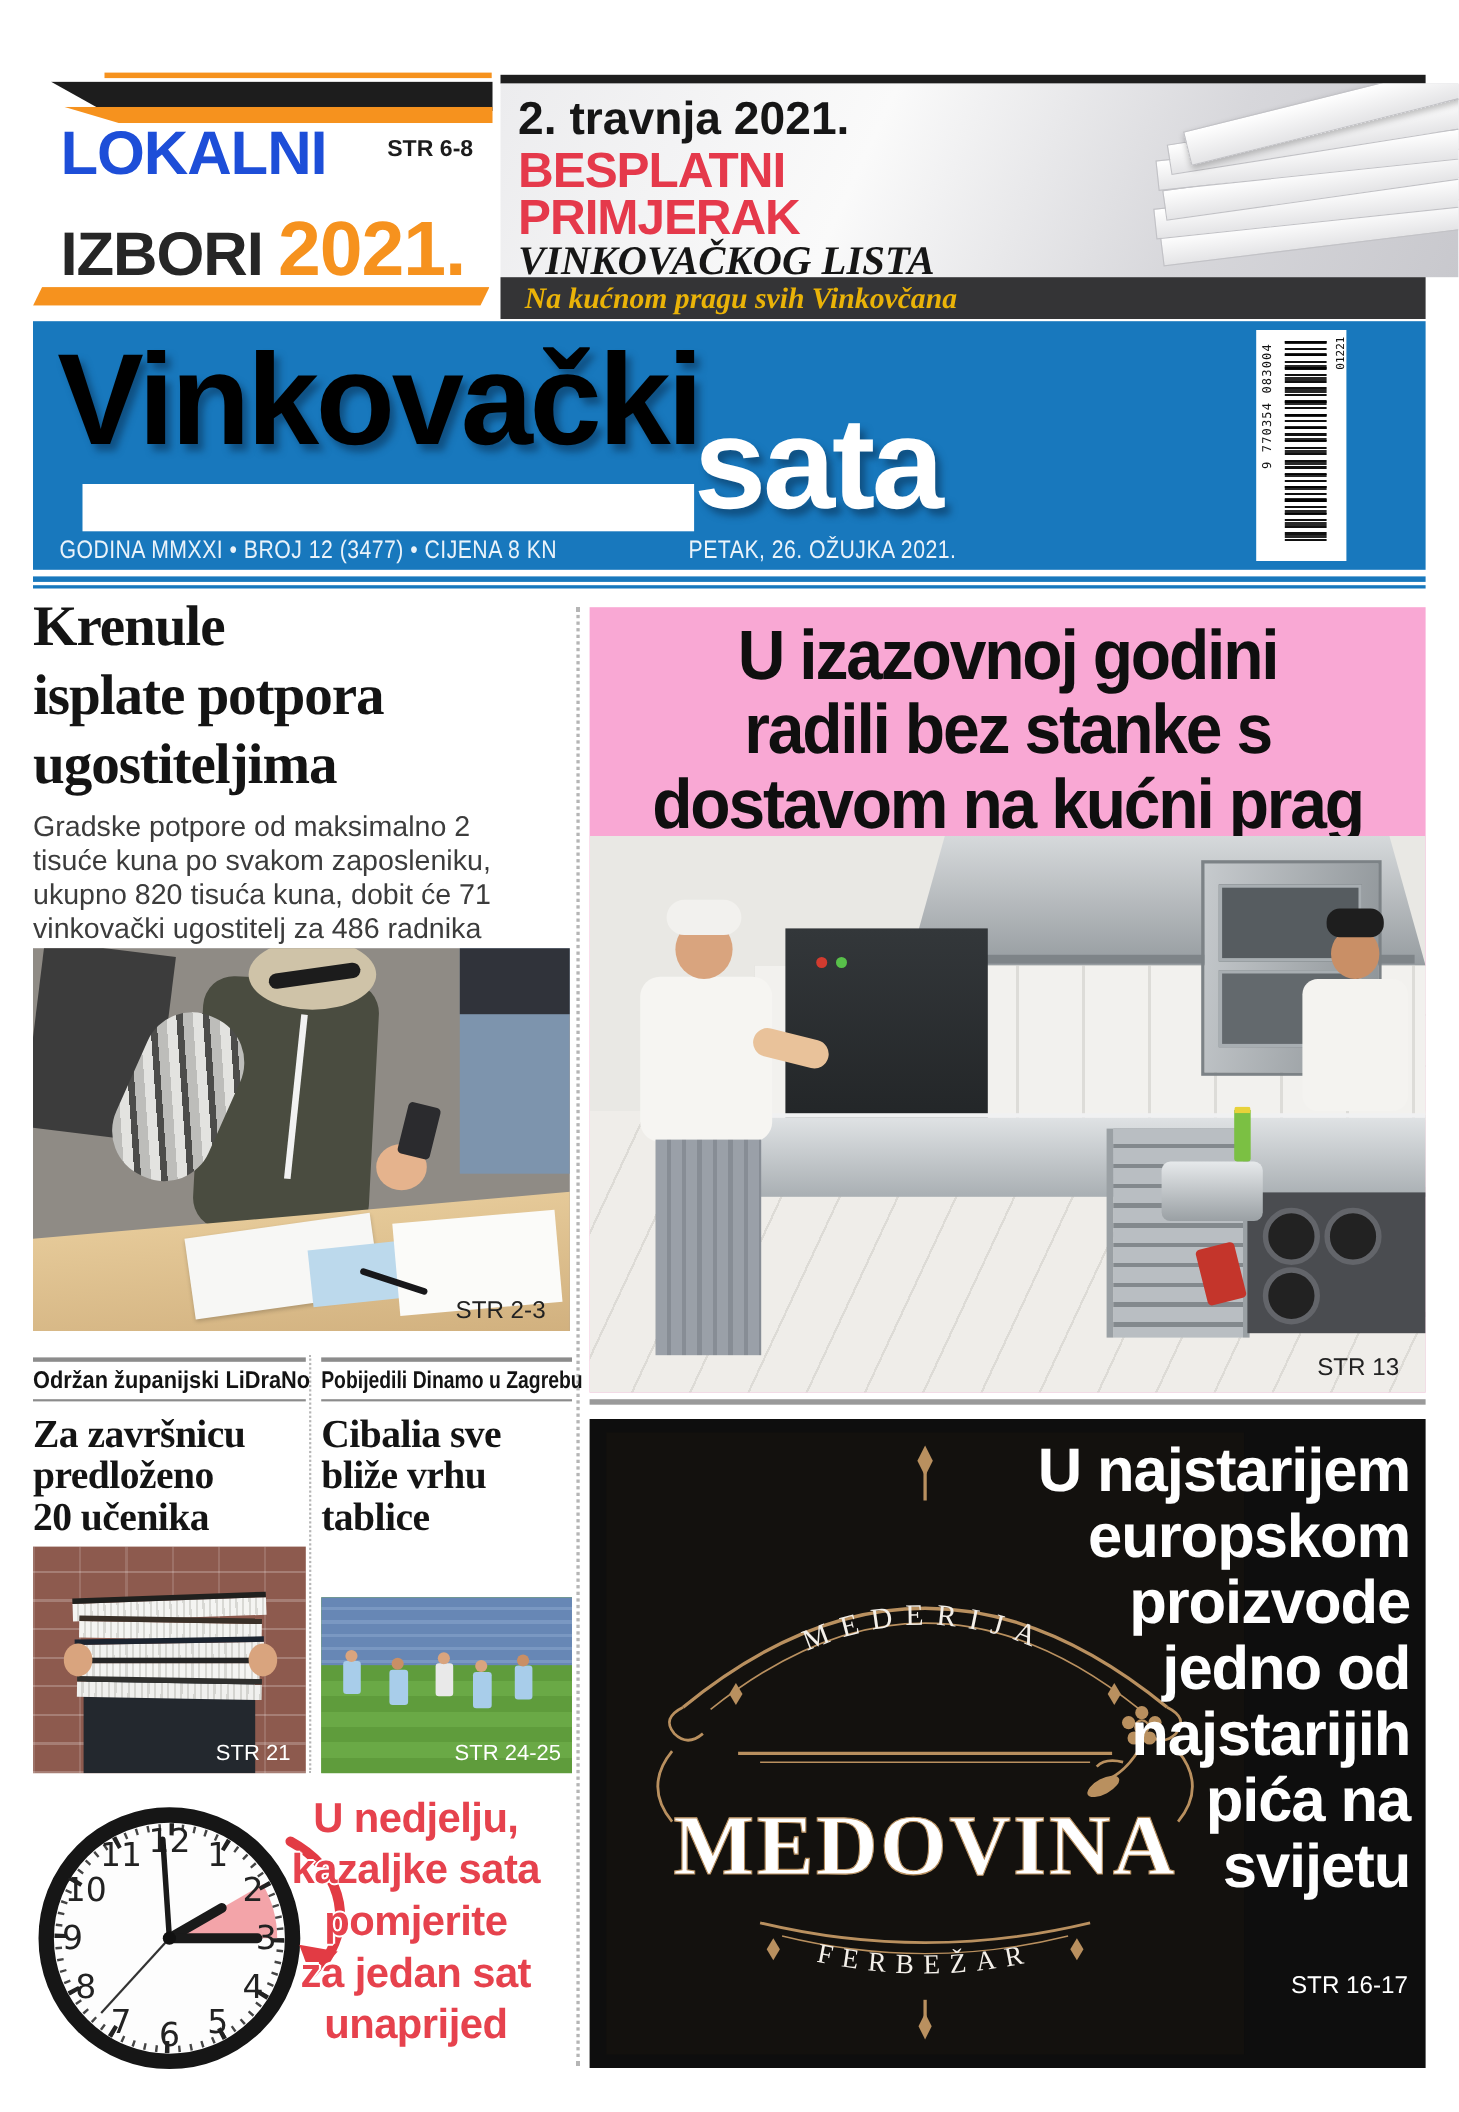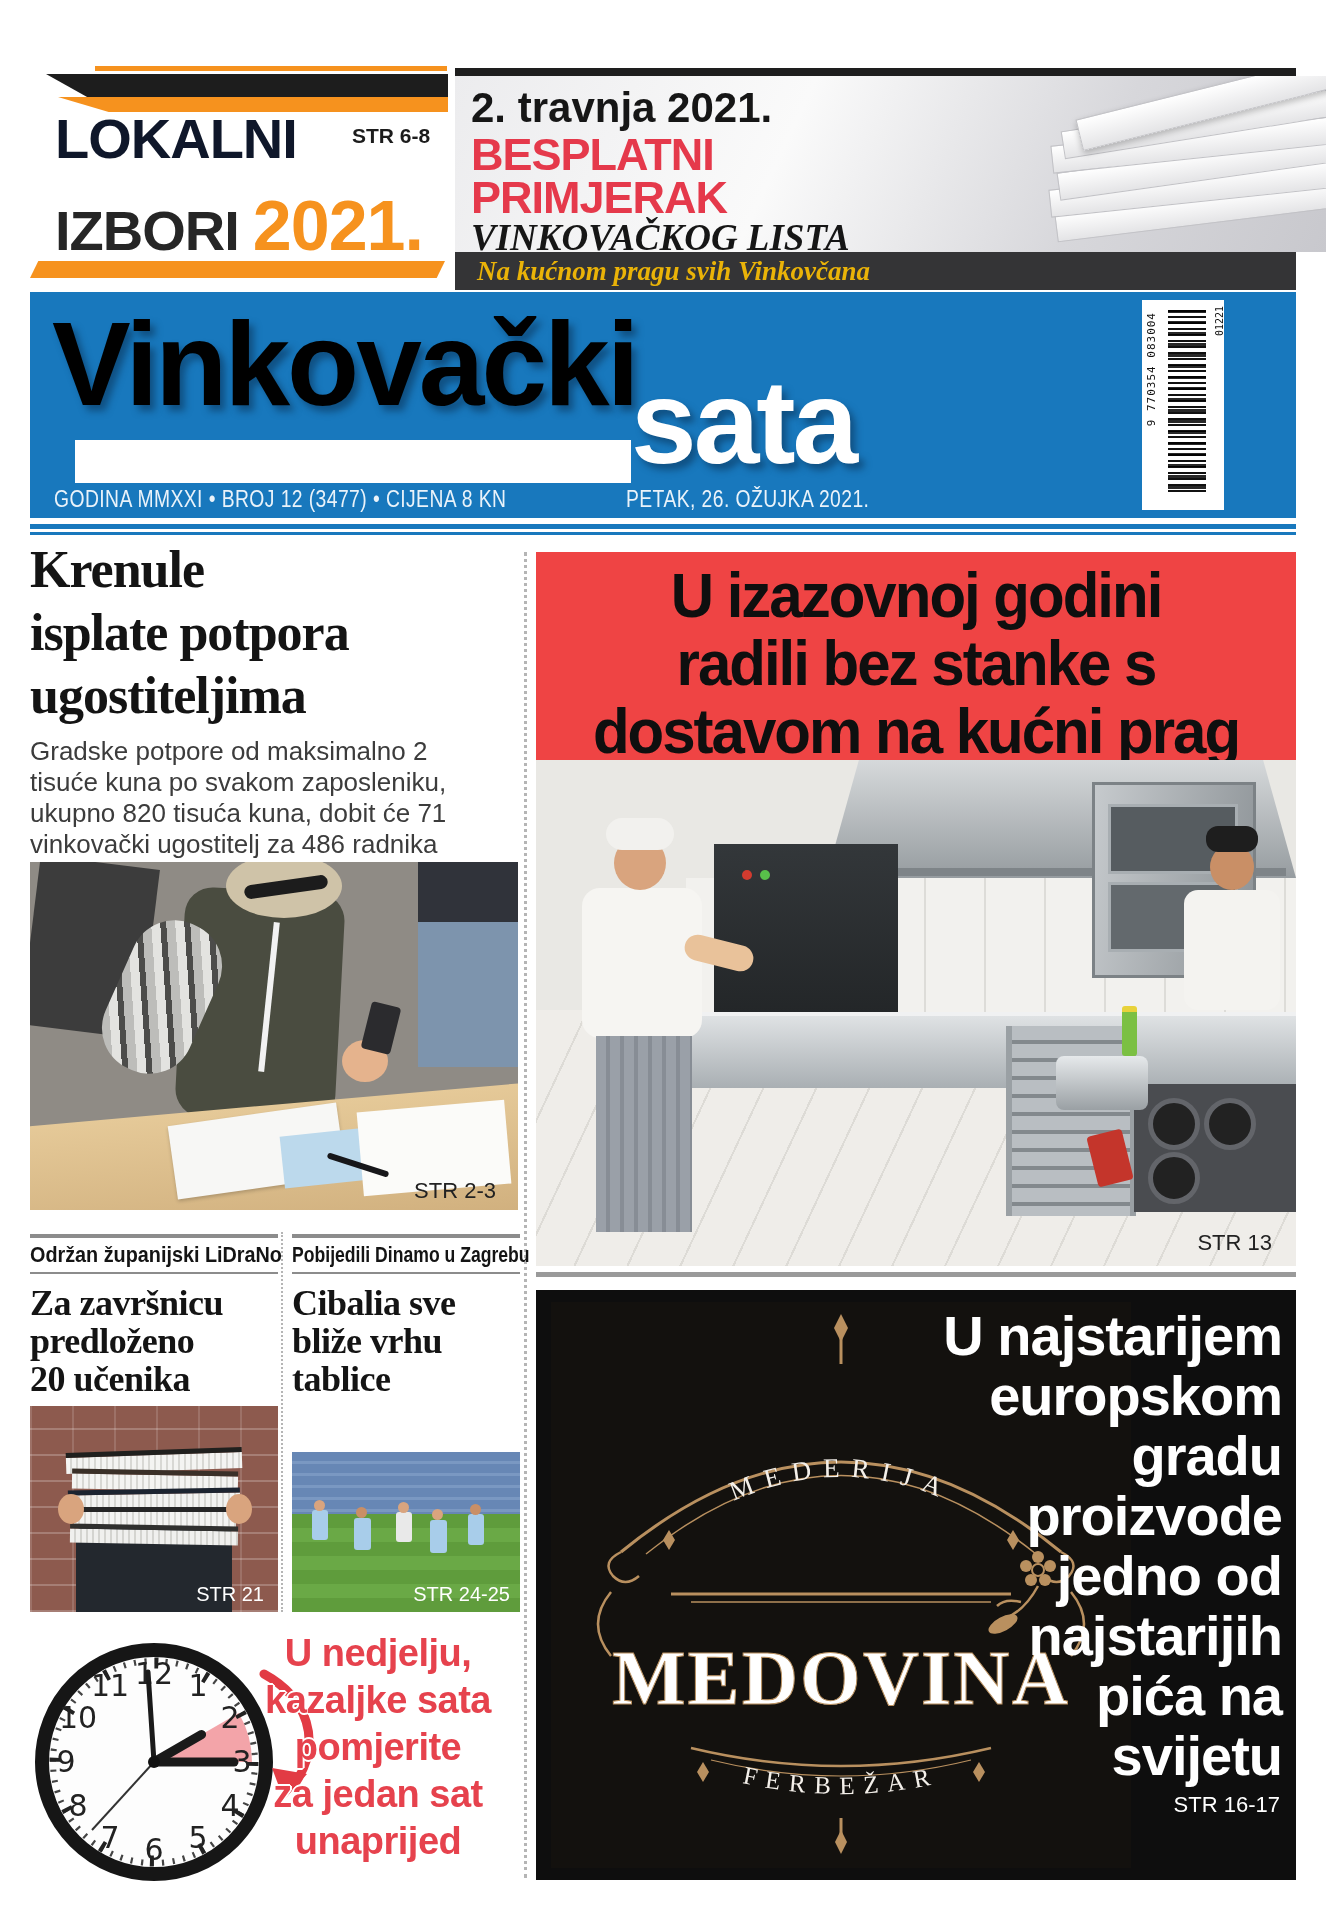--- a/index.html
+++ b/index.html
@@ -6,21 +6,21 @@
   .page{position:relative;width:1326px;height:1920px;background:#fff;overflow:hidden;
         font-family:"Liberation Sans",sans-serif;}
   .abs{position:absolute;}
 
   
   .bn-thinline{left:95px;top:66px;width:352px;height:5px;background:#f6921e;}
   .bn-black{left:46px;top:74px;width:402px;height:27px;background:#1d1d1d;
             clip-path:polygon(0 0,100% 0,100% 100%,12% 100%);}
   .bn-orange{left:58px;top:97px;width:390px;height:15px;background:#f6921e;
             clip-path:polygon(0 0,100% 0,100% 100%,13% 100%);}
-  .bn-l1{left:55px;top:106px;font-size:56px;font-weight:800;color:#0f172a;letter-spacing:-1px;}
+  .bn-l1{left:55px;top:106px;font-size:56px;font-weight:800;color:#1d4ed8;letter-spacing:-1px;}
   .bn-ref{left:352px;top:124px;font-size:21px;font-weight:600;color:#1c1c1c;}
   .bn-l2row{left:55px;top:186px;display:flex;align-items:baseline;gap:14px;}
   .bn-l2{font-size:56px;font-weight:800;color:#262626;letter-spacing:-1px;}
   .bn-year{font-size:70px;font-weight:800;color:#f6921e;letter-spacing:-1px;}
   .bn-under{left:30px;top:261px;width:415px;height:17px;background:#f6921e;
             clip-path:polygon(2% 0,100% 0,98% 100%,0 100%);}
 
   
   .promo-border{left:455px;top:68px;width:841px;height:8px;background:#1e1e1e;}
   .promo-body{left:455px;top:76px;width:841px;height:176px;overflow:hidden;
@@ -66,21 +66,21 @@
   
   .lead-head{left:30px;top:538px;width:495px;font-family:"Liberation Serif",serif;
       font-weight:700;font-size:52px;line-height:63px;color:#141414;letter-spacing:-1px;}
   .lead-stand{left:30px;top:736px;width:495px;font-size:26px;line-height:31px;color:#3c3c3c;}
   .photo{overflow:hidden;}
   .lead-photo{left:30px;top:862px;width:488px;height:348px;background:#8f8b85;}
   .cap-dark{position:absolute;font-size:22px;color:#222;font-family:"Liberation Sans",sans-serif;}
   .cap-light{position:absolute;font-size:20px;color:#fff;font-family:"Liberation Sans",sans-serif;}
 
   
-  .feat-box{left:536px;top:552px;width:760px;height:714px;background:#ef4444;overflow:hidden;}
+  .feat-box{left:536px;top:552px;width:760px;height:714px;background:#f9a8d4;overflow:hidden;}
   .feat-head{position:absolute;top:10px;left:0;width:100%;text-align:center;font-size:60px;
       font-weight:800;color:#0f0f0f;line-height:64px;letter-spacing:-2px;transform:scaleY(1.06);transform-origin:top;}
   .kitchen{position:absolute;left:0;top:208px;width:760px;height:506px;background:#e9e8e4;}
 
   
   .krule1{height:4px;background:#8c8c8c;}
   .krule2{height:2px;background:#8c8c8c;}
   .kick{font-size:22px;font-weight:700;color:#141414;white-space:nowrap;transform-origin:left;}
   .sub-head{font-family:"Liberation Serif",serif;font-weight:700;font-size:36px;
       line-height:38px;color:#141414;letter-spacing:-.5px;}
@@ -344,21 +344,20 @@
         <textPath href="#arcBot" startOffset="50%" text-anchor="middle">FERBEŽAR</textPath>
       </text>
       <polygon points="152,460 158,470 152,480 146,470" fill="#b9905f"></polygon>
       <polygon points="428,460 434,470 428,480 422,470" fill="#b9905f"></polygon>
       <line x1="290" y1="516" x2="290" y2="548" stroke="#b9905f" stroke-width="3"></line>
       <polygon points="290,552 296,540 290,528 284,540" fill="#b9905f"></polygon>
     </svg>
     <div class="mead-head">
       <div>U najstarijem</div>
       <div>europskom</div>
-      <div>gradu</div>
       <div>proizvode</div>
       <div>jedno od</div>
       <div>najstarijih</div>
       <div>pića na</div>
       <div>svijetu</div>
     </div>
     <div class="mead-cap">STR  16-17</div>
   </div>
 
 </div>

